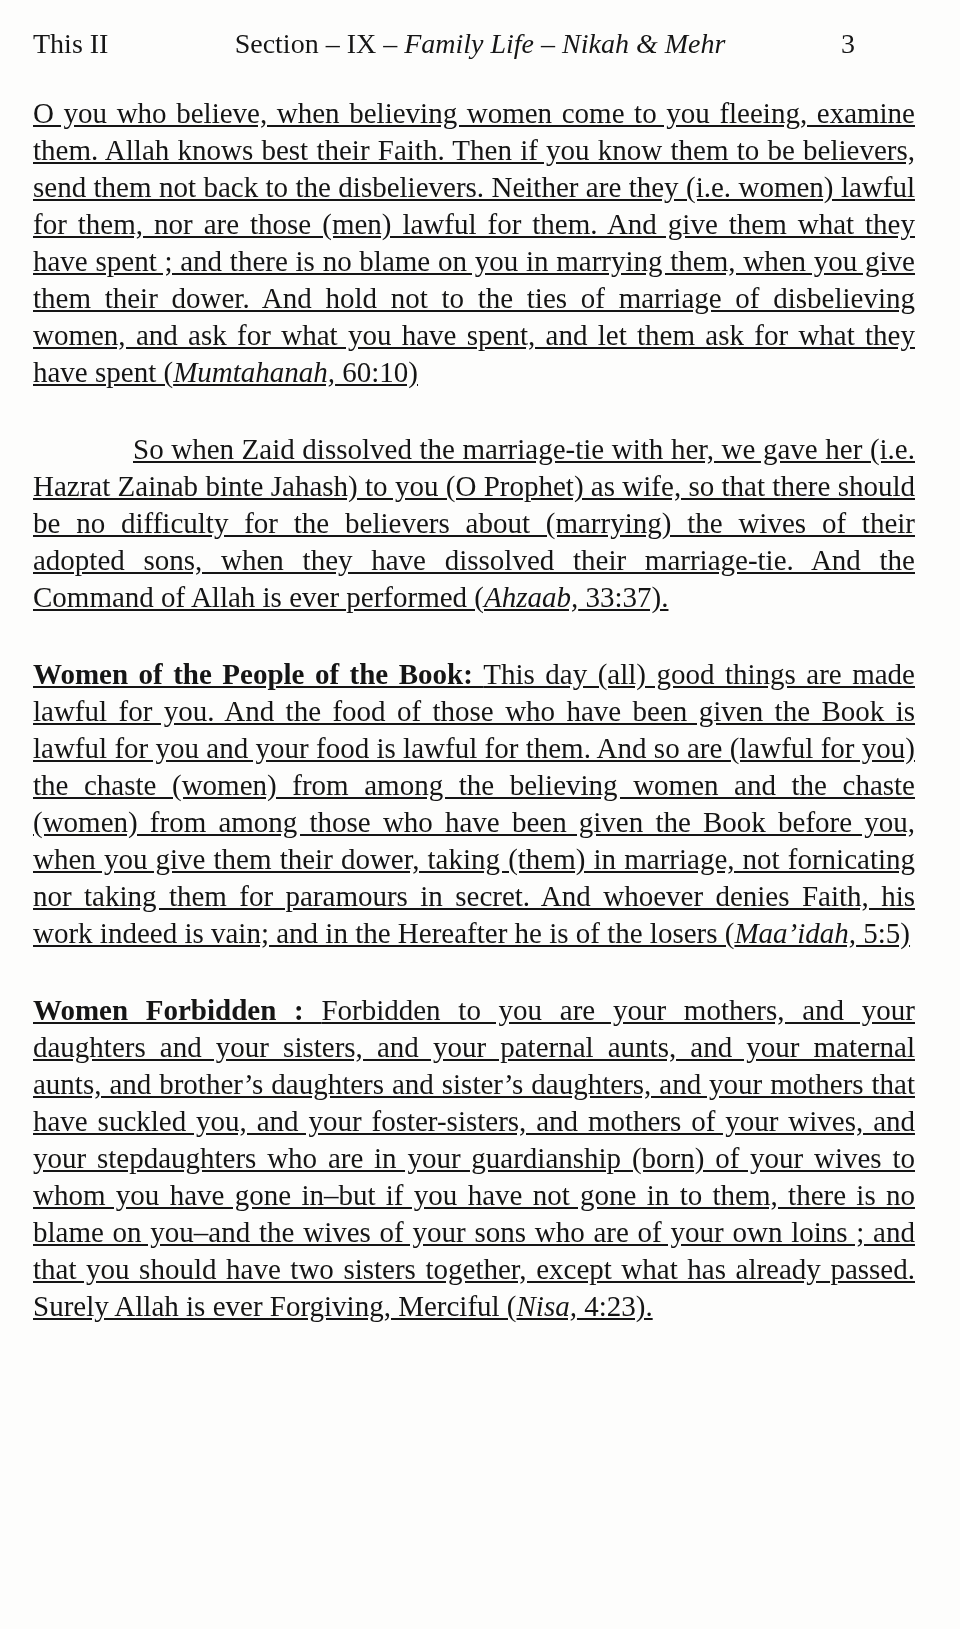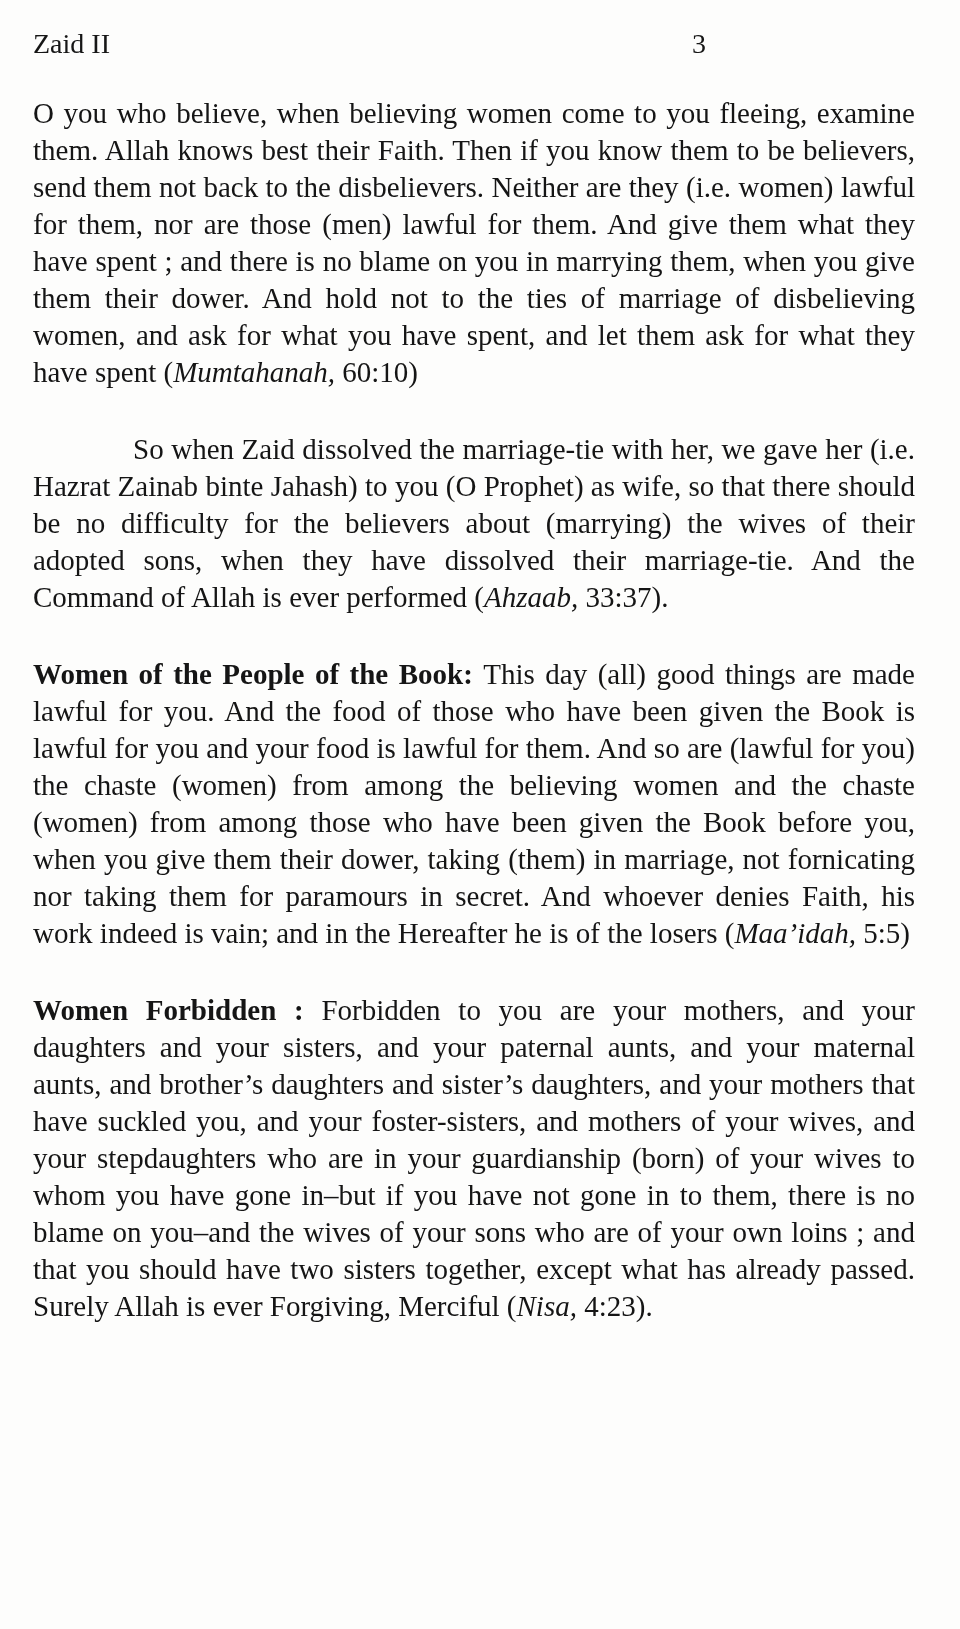--- a/index.html
+++ b/index.html
@@ -34,33 +34,35 @@
 
   .page-body {
     margin-top: 0;
   }
   .para {
     margin: 40px 12px 0 0;
     font-size: 29px;
     line-height: 37px;
     text-align: justify;
     color: #151515;
+    text-decoration: underline;
   }
   .para:first-child { margin-top: 35px; }
   .para.indent { text-indent: 100px; }
   .seg-normal { font-style: normal; font-weight: normal; }
   .seg-bold   { font-weight: bold; }
   .seg-italic { font-style: italic; }
 </style>
 </head>
 <body>
 
 <div class="page">
   <header class="page-header">
-    <span class="hdr-part">Zaid II</span>
+    <span class="hdr-part">This II</span>
+    <span class="hdr-section"><span>Section – IX – </span><em>Family Life – Nikah &amp; Mehr</em></span>
     <span class="hdr-pageno">3</span>
   </header>
 
   <main class="page-body" id="paragraphs">
       <p class="para"><span class="seg-normal">O you who believe, when believing women come to you fleeing, examine them. Allah knows best their Faith. Then if you know them to be believers, send them not back to the disbelievers. Neither are they (i.e. women) lawful for them, nor are those (men) lawful for them. And give them what they have spent ; and there is no blame on you in marrying them, when you give them their dower. And hold not to the ties of marriage of disbelieving women, and ask for what you have spent, and let them ask for what they have spent (</span><span class="seg-italic">Mumtahanah,</span><span class="seg-normal"> 60:10)</span></p>
       <p class="para indent"><span class="seg-normal">So when Zaid dissolved the marriage-tie with her, we gave her (i.e. Hazrat Zainab binte Jahash) to you (O Prophet) as wife, so that there should be no difficulty for the believers about (marrying) the wives of their adopted sons, when they have dissolved their marriage-tie. And the Command of Allah is ever performed (</span><span class="seg-italic">Ahzaab,</span><span class="seg-normal"> 33:37).</span></p>
       <p class="para"><span class="seg-bold">Women of the People of the Book: </span><span class="seg-normal">This day (all) good things are made lawful for you. And the food of those who have been given the Book is lawful for you and your food is lawful for them. And so are (lawful for you) the chaste (women) from among the believing women and the chaste (women) from among those who have been given the Book before you, when you give them their dower, taking (them) in marriage, not fornicating nor taking them for paramours in secret. And whoever denies Faith, his work indeed is vain; and in the Hereafter he is of the losers (</span><span class="seg-italic">Maa’idah,</span><span class="seg-normal"> 5:5)</span></p>
       <p class="para"><span class="seg-bold">Women Forbidden : </span><span class="seg-normal">Forbidden to you are your mothers, and your daughters and your sisters, and your paternal aunts, and your maternal aunts, and brother’s daughters and sister’s daughters, and your mothers that have suckled you, and your foster-sisters, and mothers of your wives, and your stepdaughters who are in your guardianship (born) of your wives to whom you have gone in–but if you have not gone in to them, there is no blame on you–and the wives of your sons who are of your own loins ; and that you should have two sisters together, except what has already passed. Surely Allah is ever Forgiving, Merciful (</span><span class="seg-italic">Nisa,</span><span class="seg-normal"> 4:23).</span></p>
     </main>
 </div>

